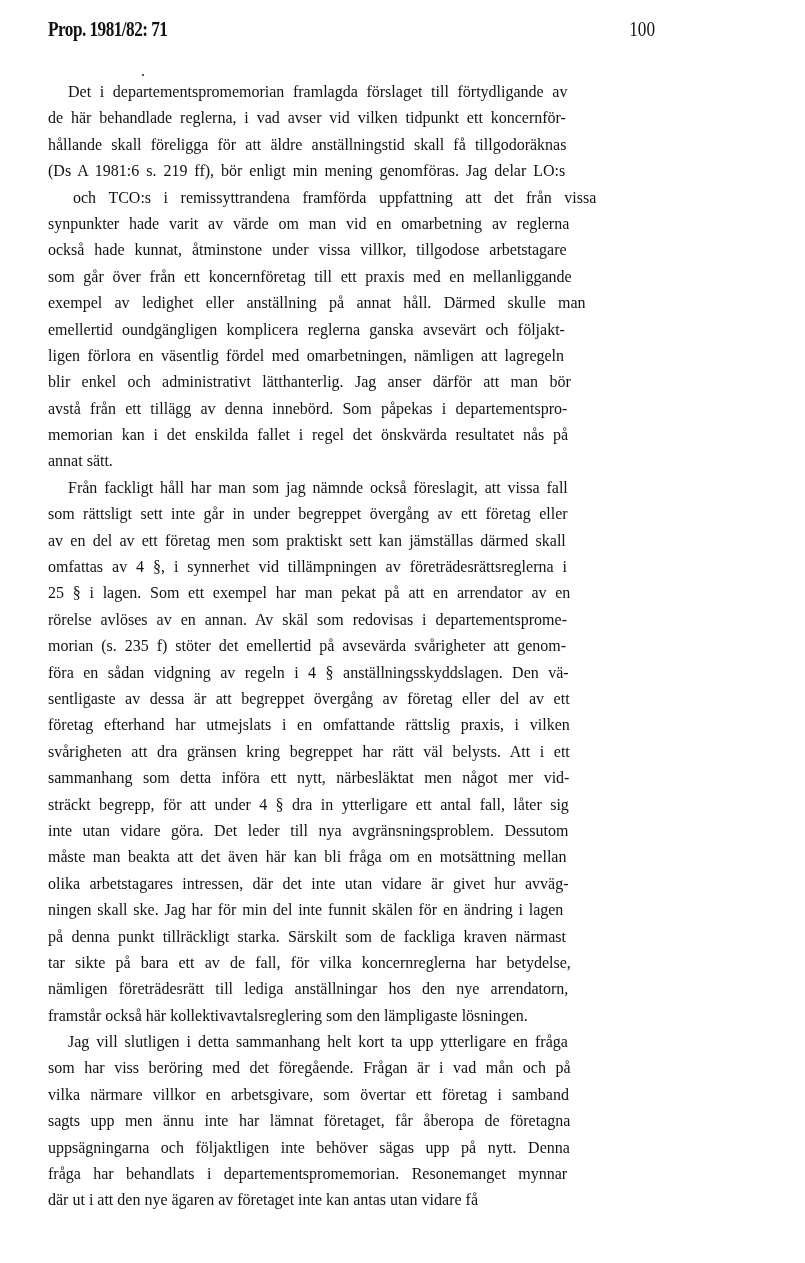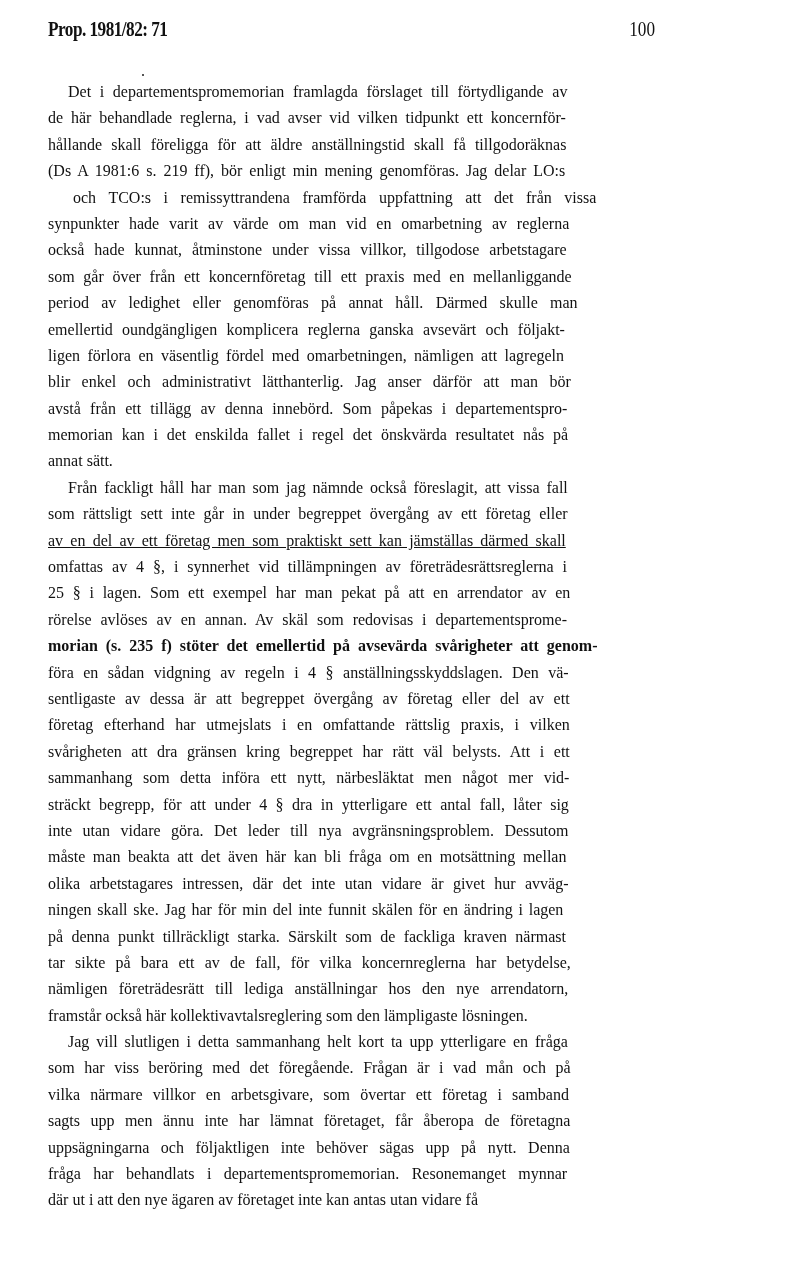--- a/index.html
+++ b/index.html
@@ -27,36 +27,36 @@
 <div class="body" id="doc-body">
     <div>
       <div class="line indent"><span style="word-spacing: 4.64286px;">Det i departementspromemorian framlagda förslaget till förtydligande av</span></div>
       <div class="line"><span style="word-spacing: 3.89631px;">de här behandlade reglerna, i vad avser vid vilken tidpunkt ett koncernför-</span></div>
       <div class="line"><span style="word-spacing: 5.125px;">hållande skall föreligga för att äldre anställningstid skall få tillgodoräknas</span></div>
       <div class="line"><span style="word-spacing: 2.96034px;">(Ds A 1981:6 s. 219 ff), bör enligt min mening genomföras. Jag delar LO:s</span></div>
       <div class="line"><span style="word-spacing: 8.56424px; margin-left: 25px;">och TCO:s i remissyttrandena framförda uppfattning att det från vissa</span></div>
       <div class="line"><span style="word-spacing: 5.8267px;">synpunkter hade varit av värde om man vid en omarbetning av reglerna</span></div>
       <div class="line"><span style="word-spacing: 5.92578px;">också hade kunnat, åtminstone under vissa villkor, tillgodose arbetstagare</span></div>
       <div class="line"><span style="word-spacing: 4.67756px;">som går över från ett koncernföretag till ett praxis med en mellanliggande</span></div>
-      <div class="line"><span style="word-spacing: 8.30781px;">period av ledighet eller genomföras på annat håll. Därmed skulle man</span></div>
+      <div class="line"><span style="word-spacing: 8.30781px;">exempel av ledighet eller anställning på annat håll. Därmed skulle man</span></div>
       <div class="line"><span style="word-spacing: 5.24107px;">emellertid oundgängligen komplicera reglerna ganska avsevärt och följakt-</span></div>
       <div class="line"><span style="word-spacing: 3.42882px;">ligen förlora en väsentlig fördel med omarbetningen, nämligen att lagregeln</span></div>
       <div class="line"><span style="word-spacing: 7.35781px;">blir enkel och administrativt lätthanterlig. Jag anser därför att man bör</span></div>
       <div class="line"><span style="word-spacing: 5.24688px;">avstå från ett tillägg av denna innebörd. Som påpekas i departementspro-</span></div>
       <div class="line"><span style="word-spacing: 4.77083px;">memorian kan i det enskilda fallet i regel det önskvärda resultatet nås på</span></div>
       <div class="line last"><span>annat sätt.</span></div>
     </div>
     <div>
       <div class="line indent"><span style="word-spacing: 2.88151px;">Från fackligt håll har man som jag nämnde också föreslagit, att vissa fall</span></div>
       <div class="line"><span style="word-spacing: 4.44661px;">som rättsligt sett inte går in under begreppet övergång av ett företag eller</span></div>
-      <div class="line"><span style="word-spacing: 3.22356px; text-decoration: underline;">av en del av ett företag men som praktiskt sett kan jämställas därmed skall</span></div>
+      <div class="line"><span style="word-spacing: 3.22356px;">av en del av ett företag men som praktiskt sett kan jämställas därmed skall</span></div>
       <div class="line"><span style="word-spacing: 4.93125px;">omfattas av 4 §, i synnerhet vid tillämpningen av företrädesrättsreglerna i</span></div>
       <div class="line"><span style="word-spacing: 4.73125px;">25 § i lagen. Som ett exempel har man pekat på att en arrendator av en</span></div>
       <div class="line"><span style="word-spacing: 4.96406px;">rörelse avlöses av en annan. Av skäl som redovisas i departementsprome-</span></div>
-      <div class="line"><span style="word-spacing: 3.95739px; font-weight: bold;">morian (s. 235 f) stöter det emellertid på avsevärda svårigheter att genom-</span></div>
+      <div class="line"><span style="word-spacing: 3.95739px;">morian (s. 235 f) stöter det emellertid på avsevärda svårigheter att genom-</span></div>
       <div class="line"><span style="word-spacing: 5.48722px;">föra en sådan vidgning av regeln i 4 § anställningsskyddslagen. Den vä-</span></div>
       <div class="line"><span style="word-spacing: 5.50651px;">sentligaste av dessa är att begreppet övergång av företag eller del av ett</span></div>
       <div class="line"><span style="word-spacing: 6.725px;">företag efterhand har utmejslats i en omfattande rättslig praxis, i vilken</span></div>
       <div class="line"><span style="word-spacing: 5.60417px;">svårigheten att dra gränsen kring begreppet har rätt väl belysts. Att i ett</span></div>
       <div class="line"><span style="word-spacing: 6.5125px;">sammanhang som detta införa ett nytt, närbesläktat men något mer vid-</span></div>
       <div class="line"><span style="word-spacing: 4.39174px;">sträckt begrepp, för att under 4 § dra in ytterligare ett antal fall, låter sig</span></div>
       <div class="line"><span style="word-spacing: 6.53125px;">inte utan vidare göra. Det leder till nya avgränsningsproblem. Dessutom</span></div>
       <div class="line"><span style="word-spacing: 3.55048px;">måste man beakta att det även här kan bli fråga om en motsättning mellan</span></div>
       <div class="line"><span style="word-spacing: 5.39773px;">olika arbetstagares intressen, där det inte utan vidare är givet hur avväg-</span></div>
       <div class="line"><span style="word-spacing: 1.77292px;">ningen skall ske. Jag har för min del inte funnit skälen för en ändring i lagen</span></div>

